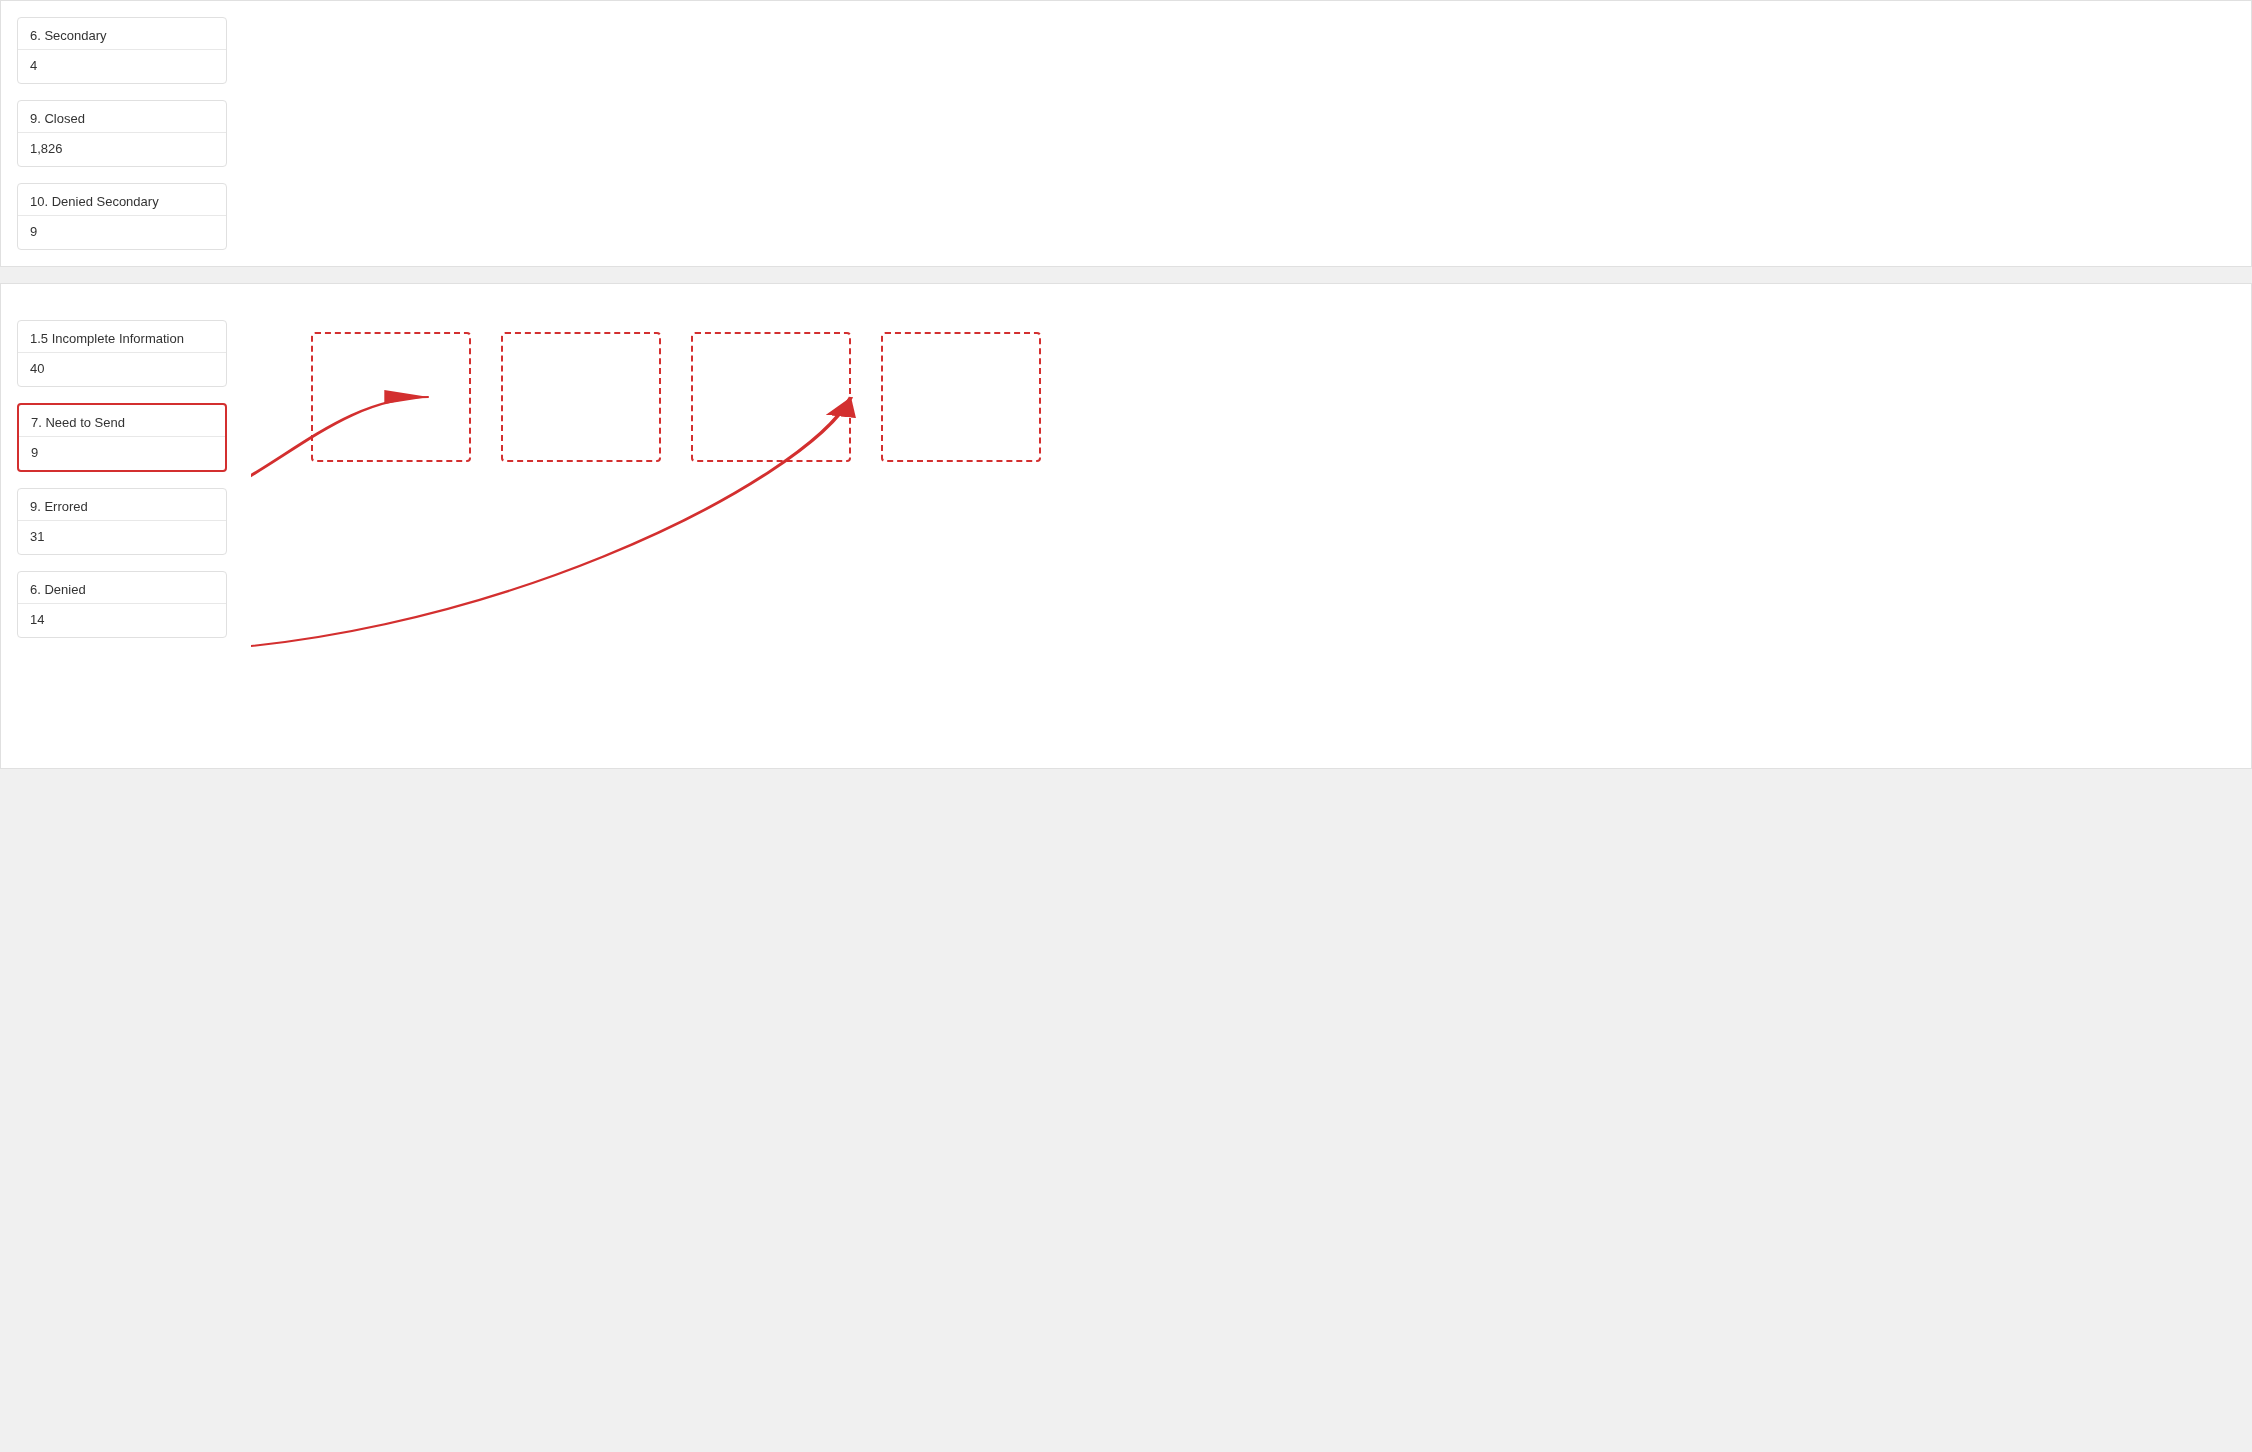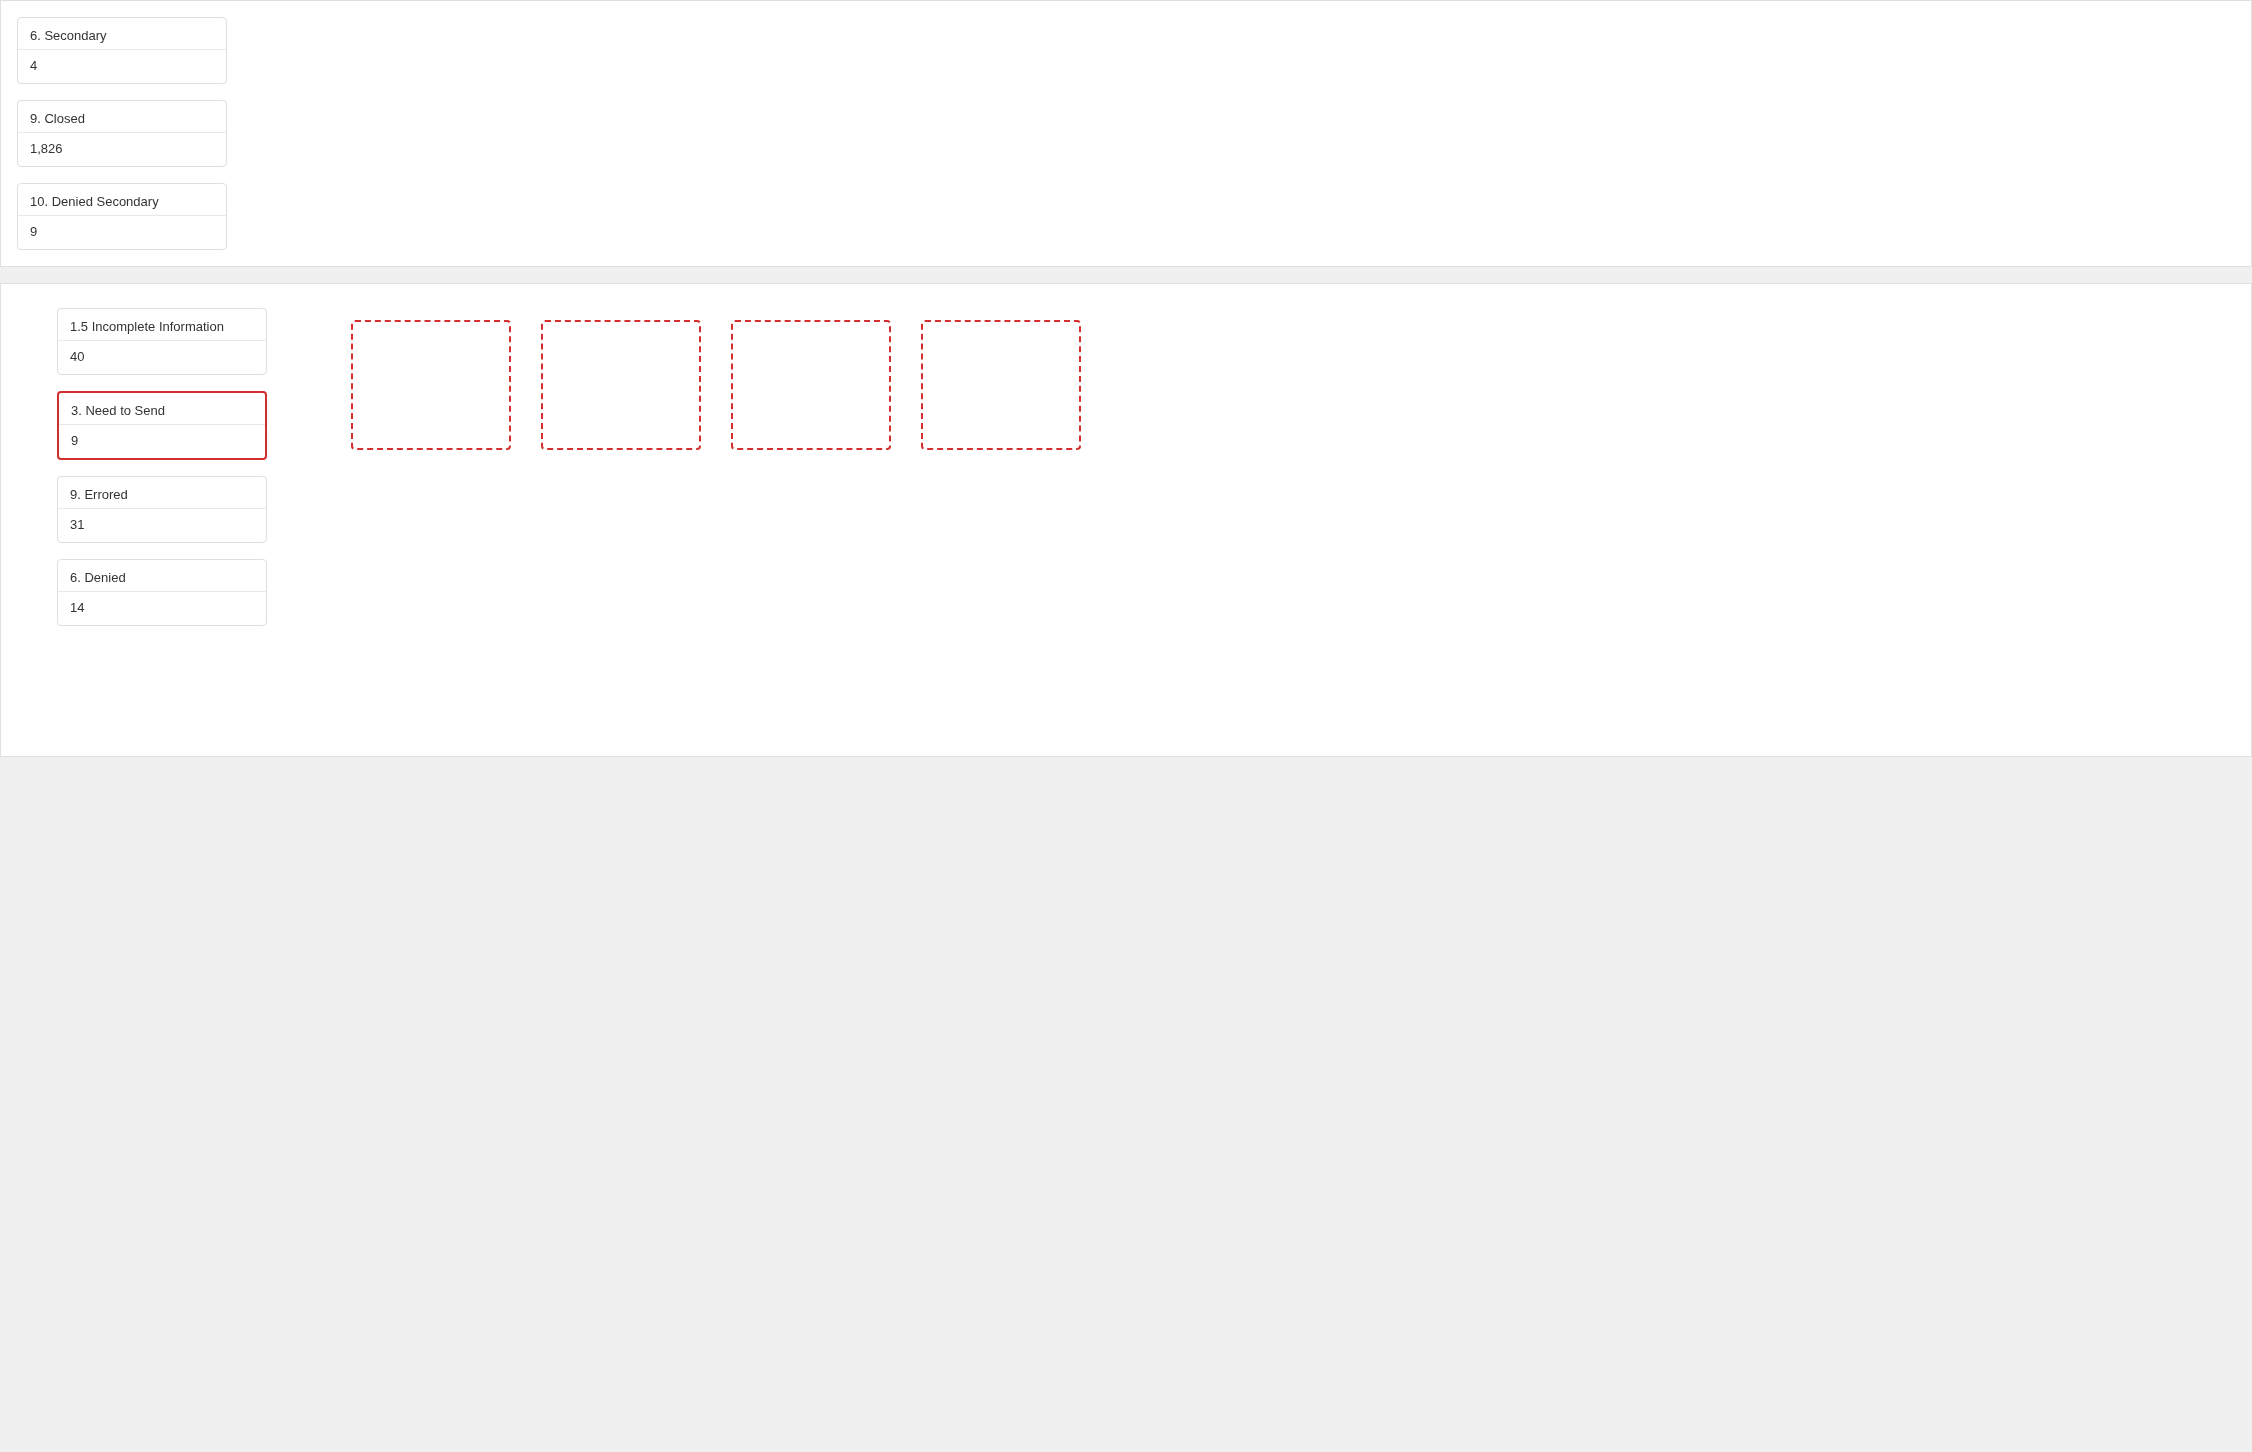--- a/index.html
+++ b/index.html
@@ -32,21 +32,21 @@
       display: flex;
       flex-direction: column;
       width: 100%;
     }
 
     
     .bottom-section {
       background: #fff;
       border: 1px solid #e0e0e0;
       display: flex;
-      flex-direction: row;
+      flex-direction: column;
       width: 100%;
       position: relative;
       padding-bottom: 40px;
     }
 
     .section-label {
       text-align: right;
       padding: 12px 40px 0 0;
       color: #666;
       font-size: 13px;
@@ -153,21 +153,21 @@
 
   <div class="bottom-section">
     <div class="section-label"></div>
     <div class="bottom-content">
       <div class="bottom-cards" id="bottom-cards-container">
       <div class="list-card">
       <div class="list-card-title">1.5 Incomplete Information</div>
       <div class="list-card-value">40</div>
     </div>
           <div class="list-card highlighted">
-      <div class="list-card-title">3. Need to Send</div>
+      <div class="list-card-title">7. Need to Send</div>
       <div class="list-card-value">9</div>
     </div>
           <div class="list-card">
       <div class="list-card-title">9. Errored</div>
       <div class="list-card-value">31</div>
     </div>
           <div class="list-card">
       <div class="list-card-title">6. Denied</div>
       <div class="list-card-value">14</div>
     </div>

